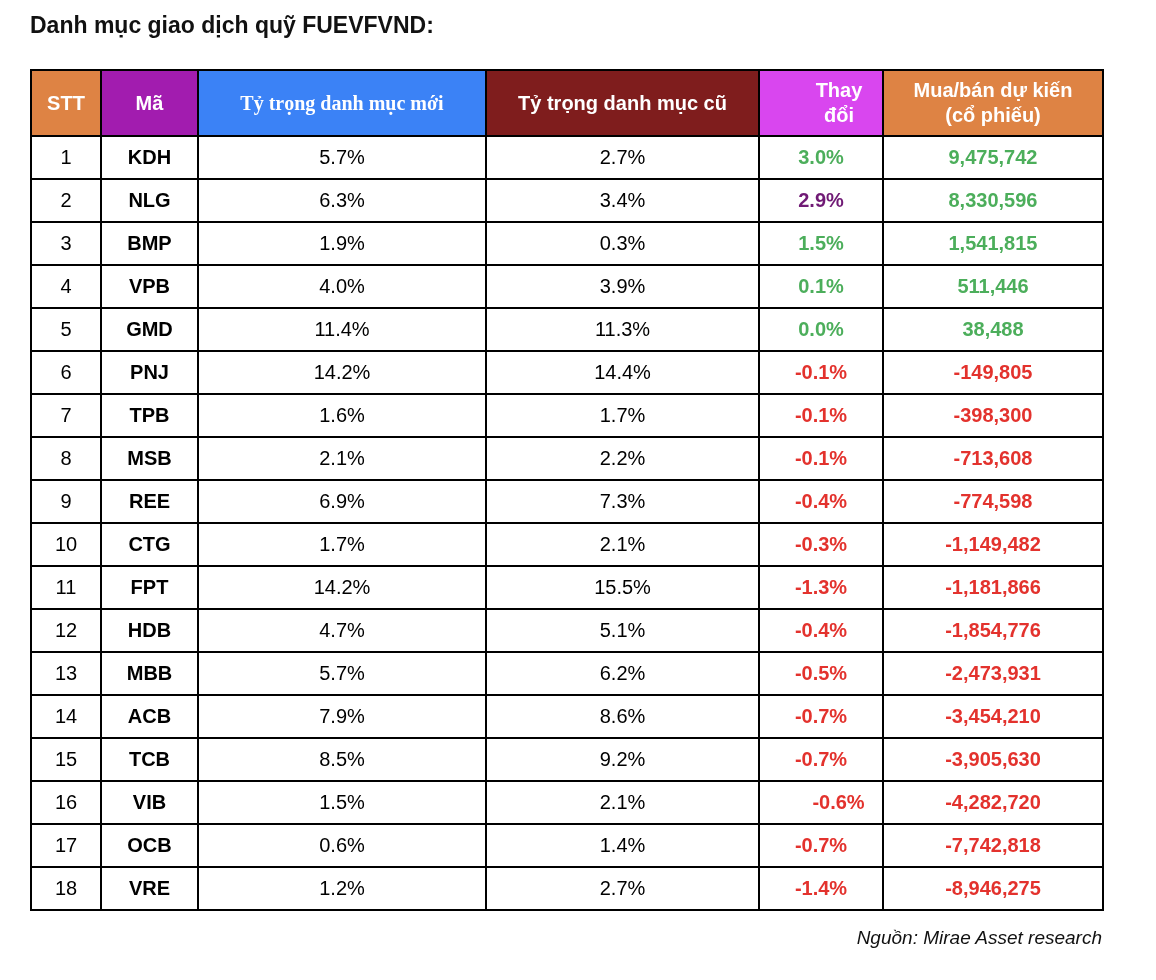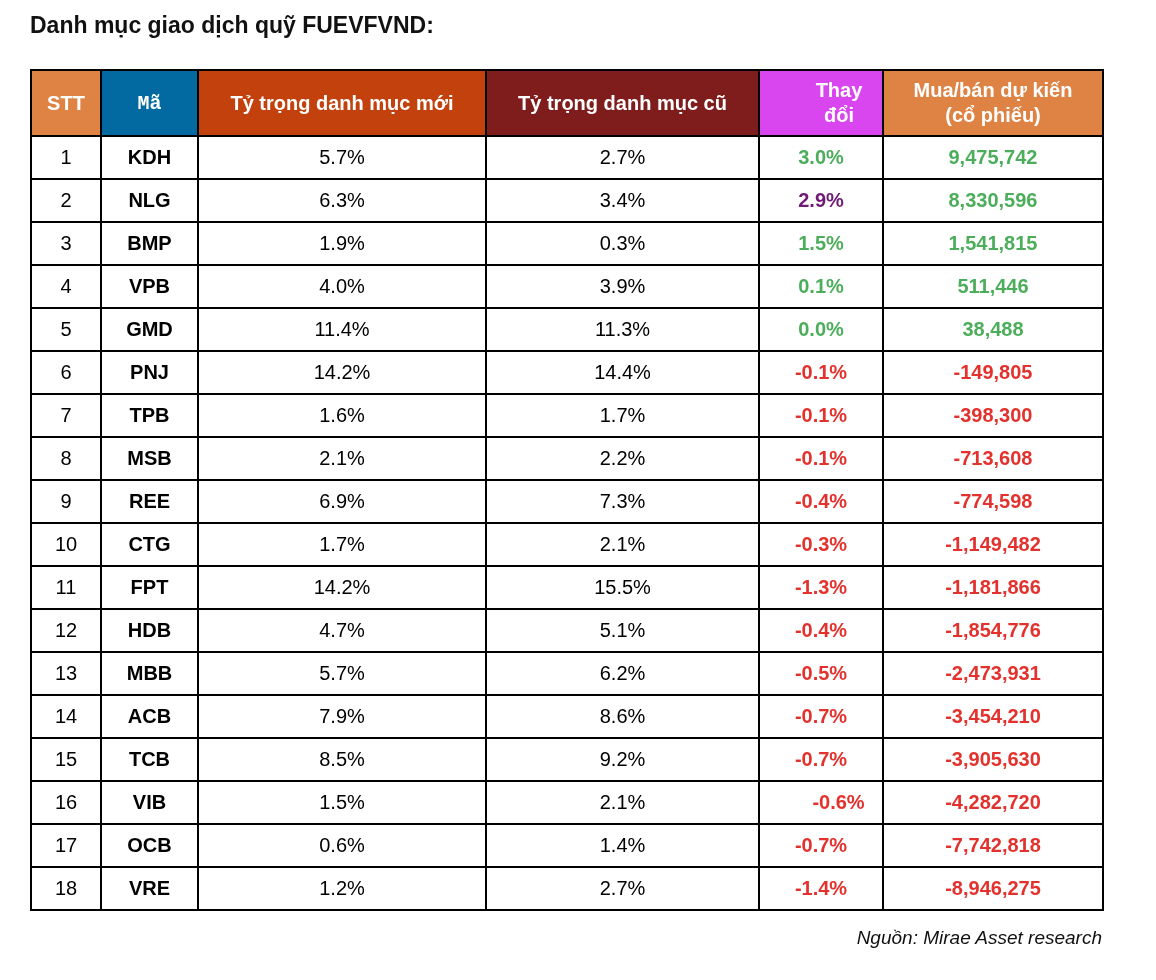--- a/index.html
+++ b/index.html
@@ -80,22 +80,22 @@
       <col class="c-stt">
         <col class="c-ma">
         <col class="c-new">
         <col class="c-old">
         <col class="c-chg">
         <col class="c-vol">
     </colgroup>
     <thead>
       <tr>
         <th style="background: rgb(222, 131, 68); color: rgb(255, 255, 255);">STT</th>
-        <th style="background: #0369a1; color: rgb(255, 255, 255); font-family: Liberation Mono, monospace;">Mã</th>
-        <th style="background: #c2410c; color: rgb(255, 255, 255);">Tỷ trọng danh mục mới</th>
+        <th style="background: #a21caf; color: rgb(255, 255, 255);">Mã</th>
+        <th style="background: #3b82f6; color: rgb(255, 255, 255); font-family: Liberation Serif, serif;">Tỷ trọng danh mục mới</th>
         <th style="background: #7f1d1d; color: rgb(255, 255, 255);">Tỷ trọng danh mục cũ</th>
         <th style="background: #d946ef; color: rgb(255, 255, 255); padding-left: 40px;">Thay đổi</th>
         <th style="background: rgb(222, 131, 68); color: rgb(255, 255, 255);">Mua/bán dự kiến
 (cổ phiếu)</th>
       </tr>
     </thead>
     <tbody>
   <tr>
     <td class="cell-stt">1</td>
     <td class="cell-ma">KDH</td>

